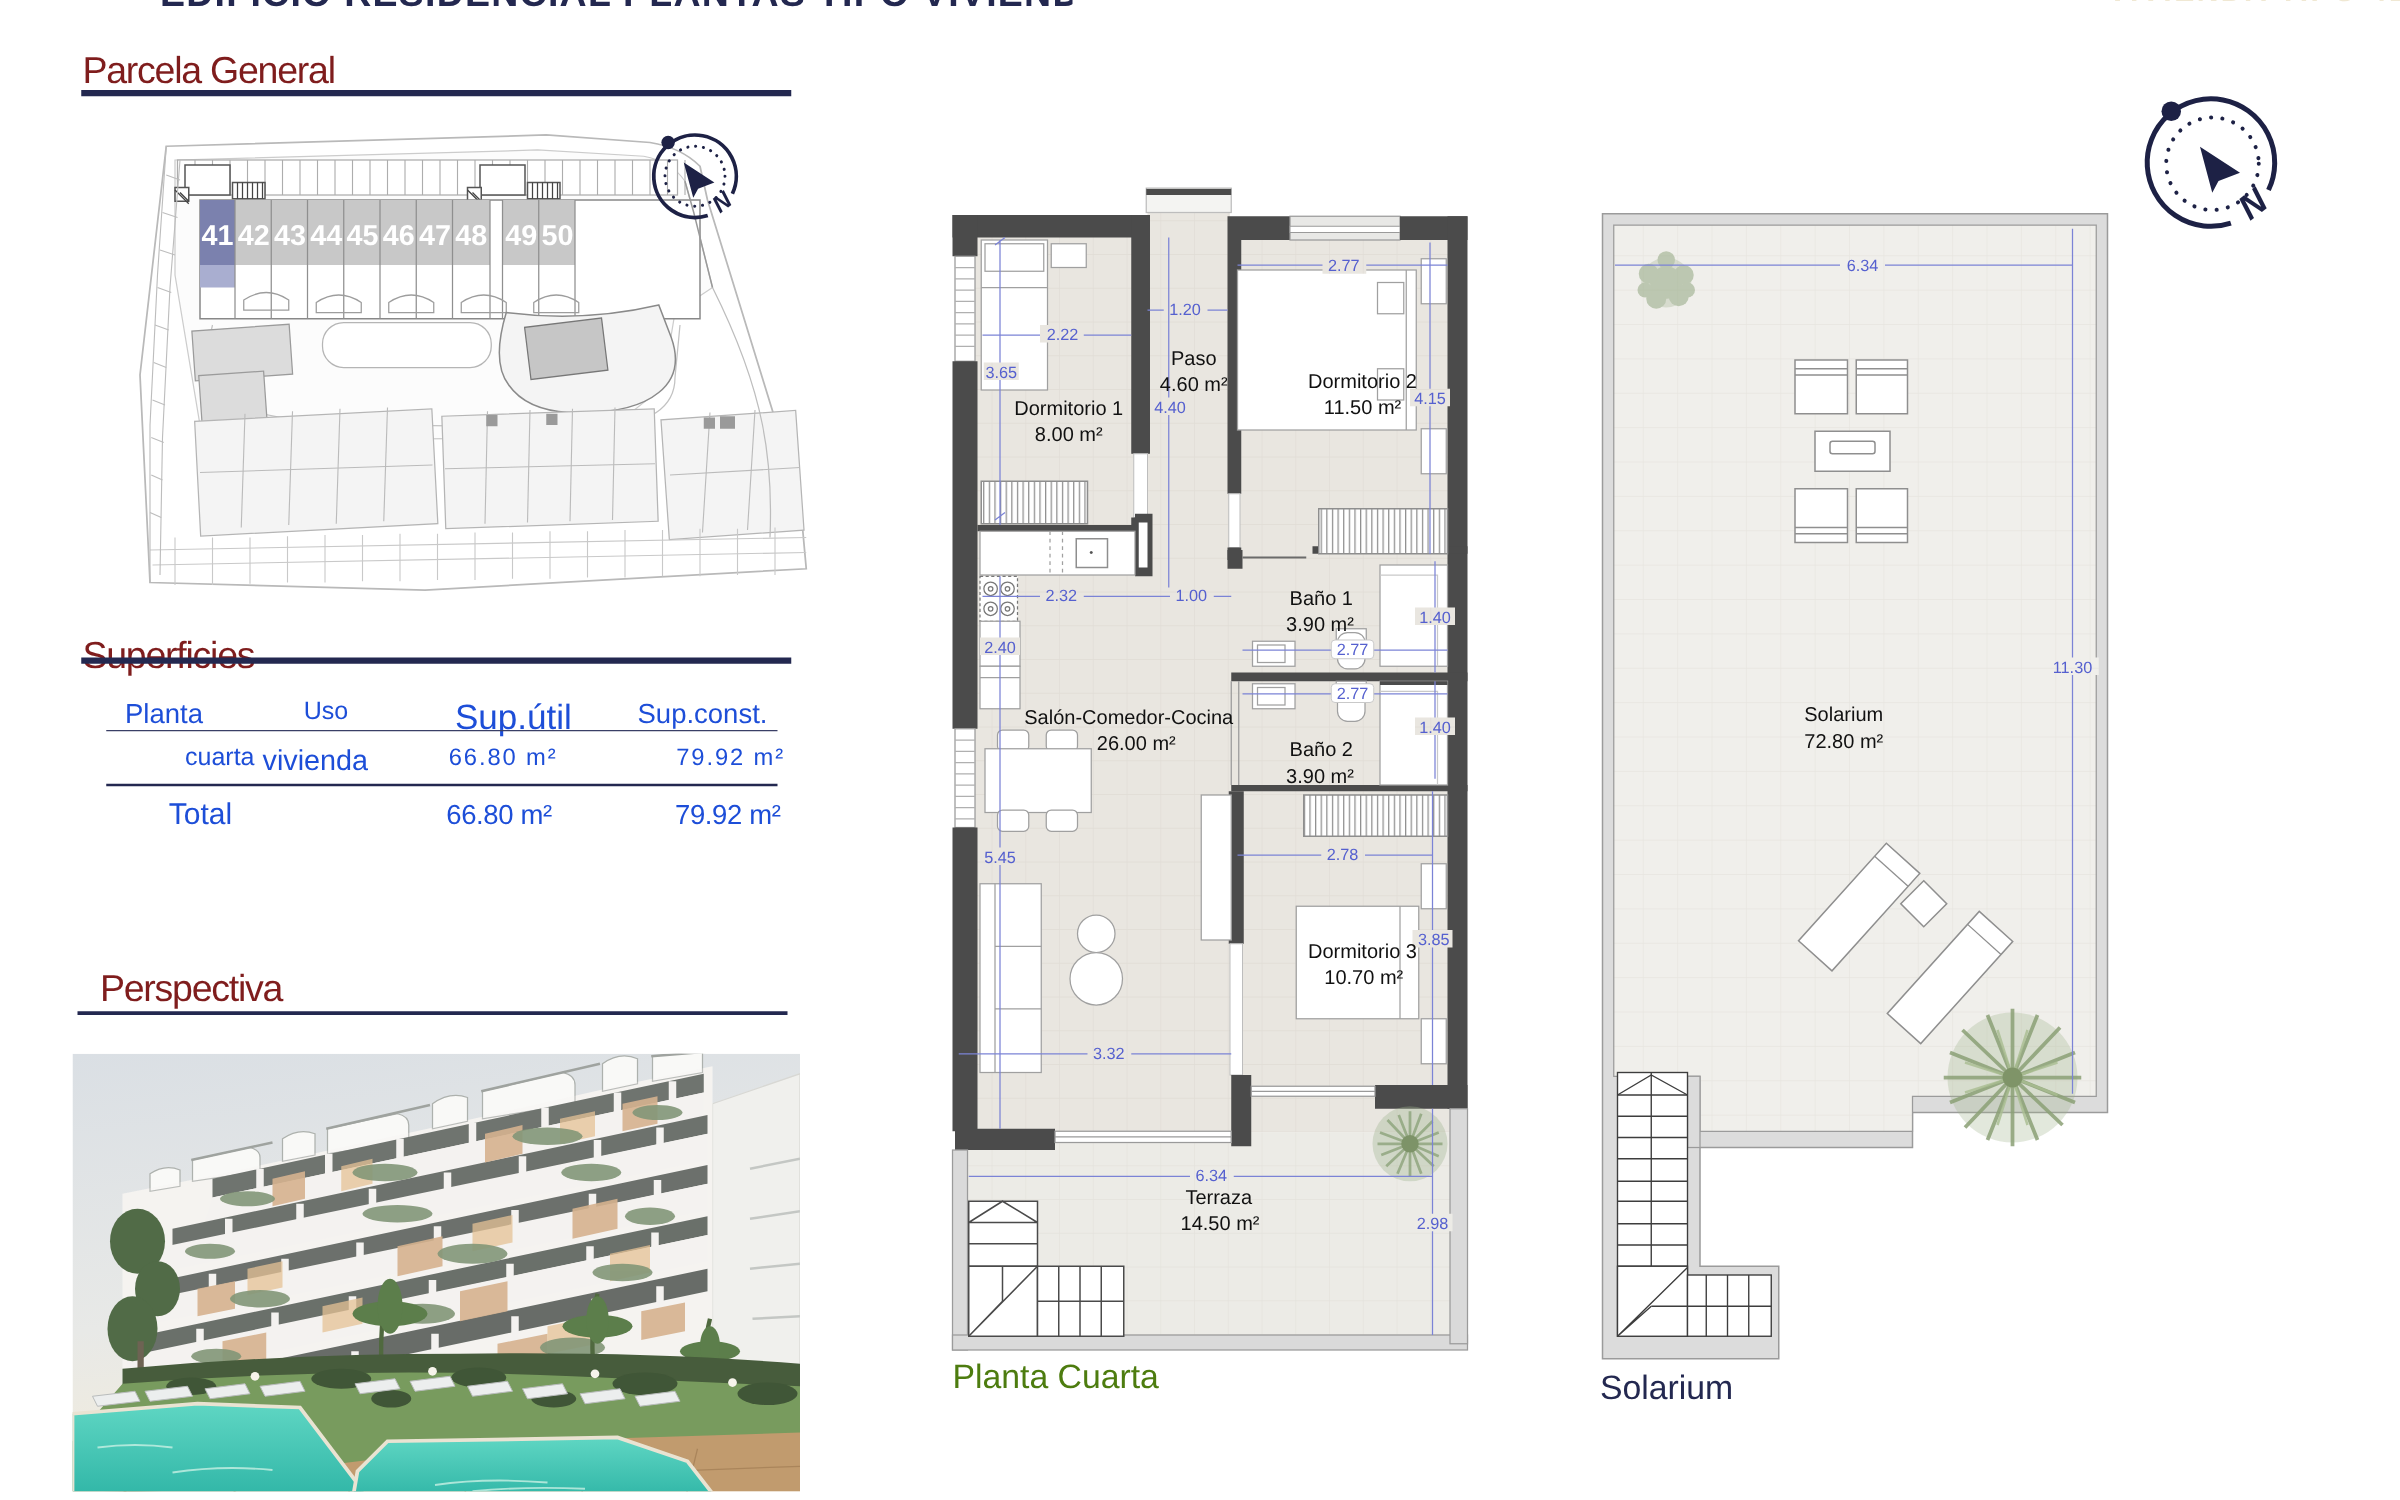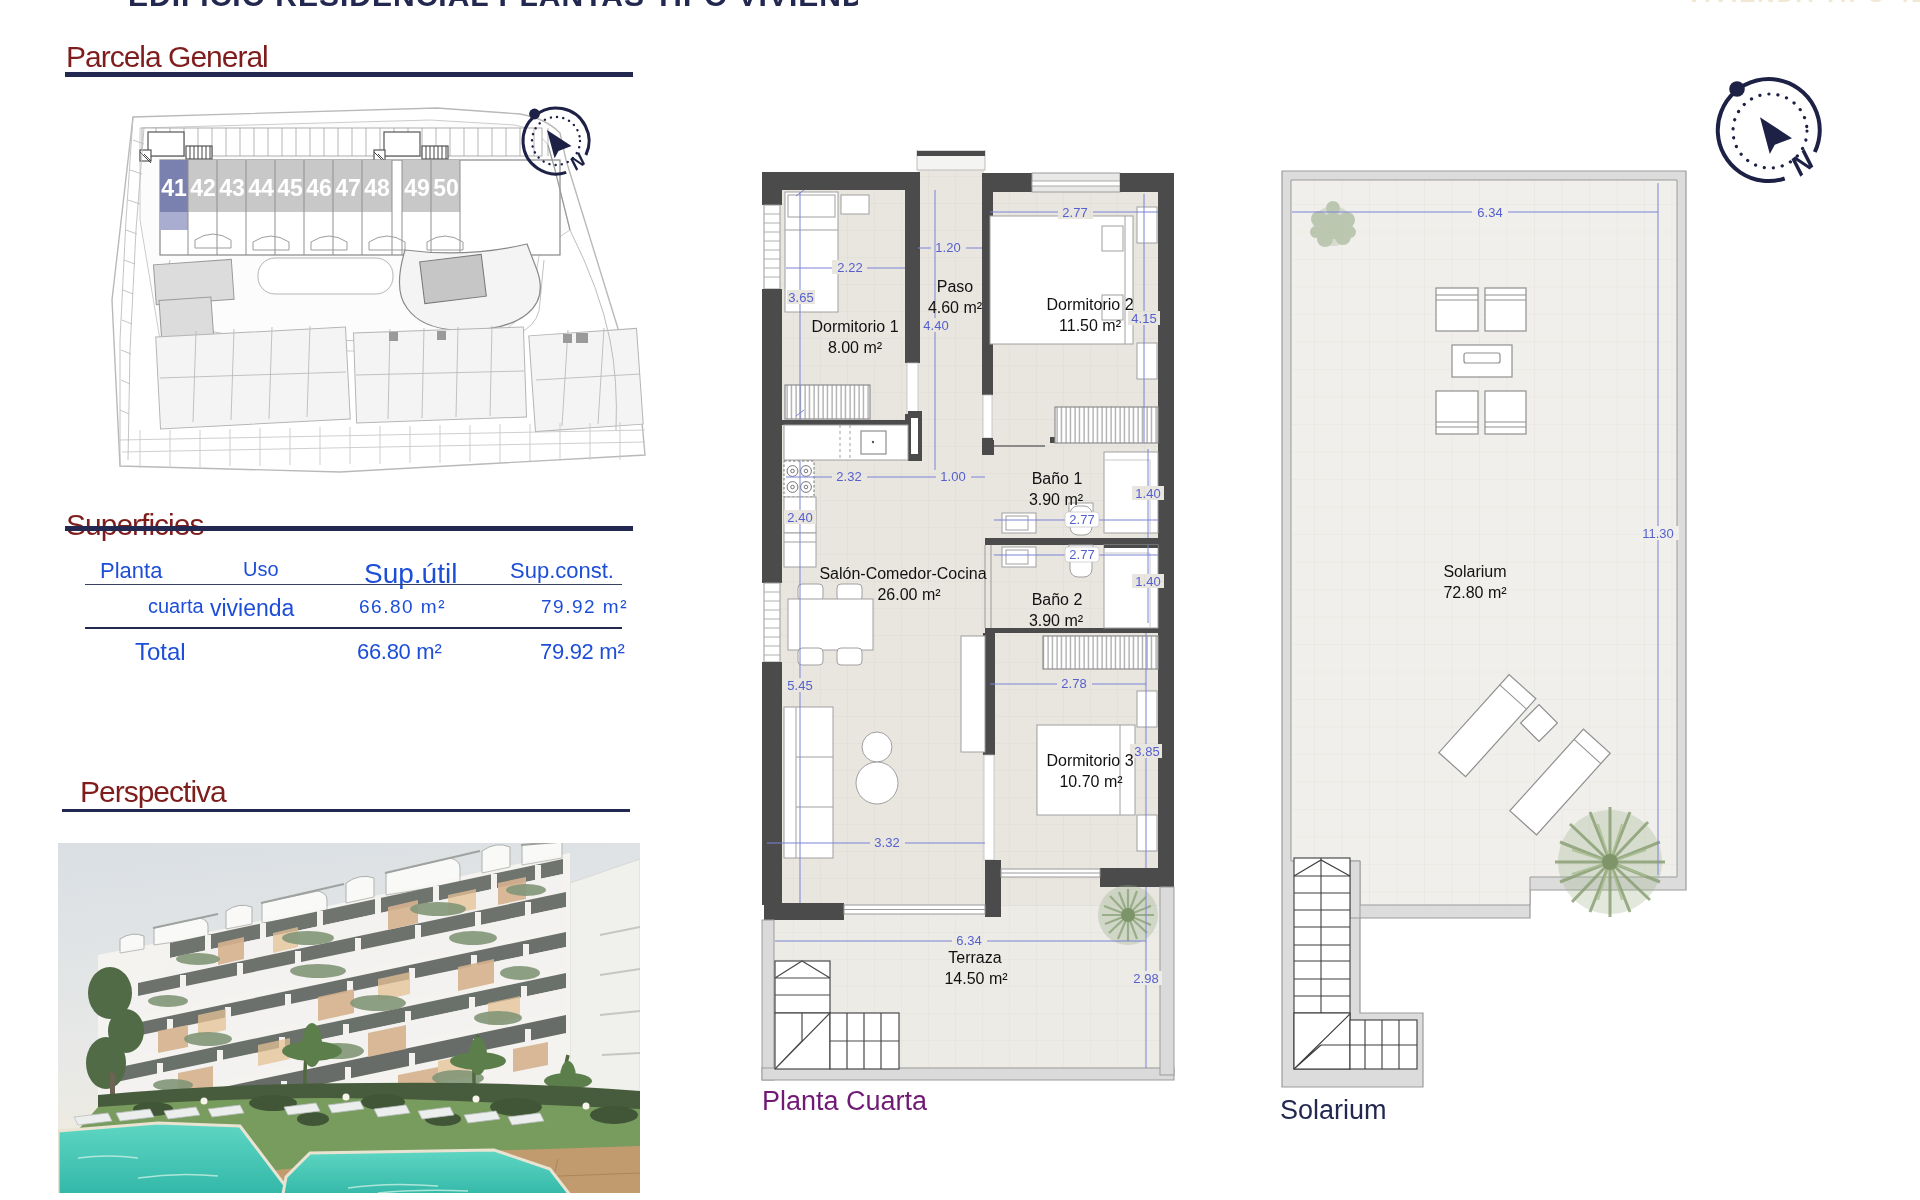--- a/index.html
+++ b/index.html
@@ -836,21 +836,21 @@
 <text x="316" y="476" fill="#111111" font-size="16" text-anchor="middle" font-family="Liberation Sans, sans-serif">3.90 m²</text>
 
 <text x="350" y="616" fill="#111111" font-size="16" text-anchor="middle" font-family="Liberation Sans, sans-serif">Dormitorio 3</text>
 <text x="351" y="637" fill="#111111" font-size="16" text-anchor="middle" font-family="Liberation Sans, sans-serif">10.70 m²</text>
 
 <text x="235" y="813" fill="#111111" font-size="16" text-anchor="middle" font-family="Liberation Sans, sans-serif">Terraza</text>
 <text x="236" y="834" fill="#111111" font-size="16" text-anchor="middle" font-family="Liberation Sans, sans-serif">14.50 m²</text>
 </svg>
 </div>
 
-<div class="abs" style="left:762px;top:1086px;font-size:27px;color:#701a75;">Planta Cuarta</div>
+<div class="abs" style="left:762px;top:1086px;font-size:27px;color:#4d7c0f;">Planta Cuarta</div>
 
 <div class="abs" id="solarium" style="left:1260px;top:150px;">
 <svg width="440" height="945" viewBox="0 0 440 945" fill="none">
 <defs>
   <pattern id="tile3" width="27.5" height="27.5" patternUnits="userSpaceOnUse">
     <rect width="27.5" height="27.5" fill="#f0efeb"></rect>
     <path d="M27.5,0 L27.5,27.5 M0,27.5 L27.5,27.5" stroke="#e7e5df" stroke-width="1"></path>
   </pattern>
 </defs>
 

